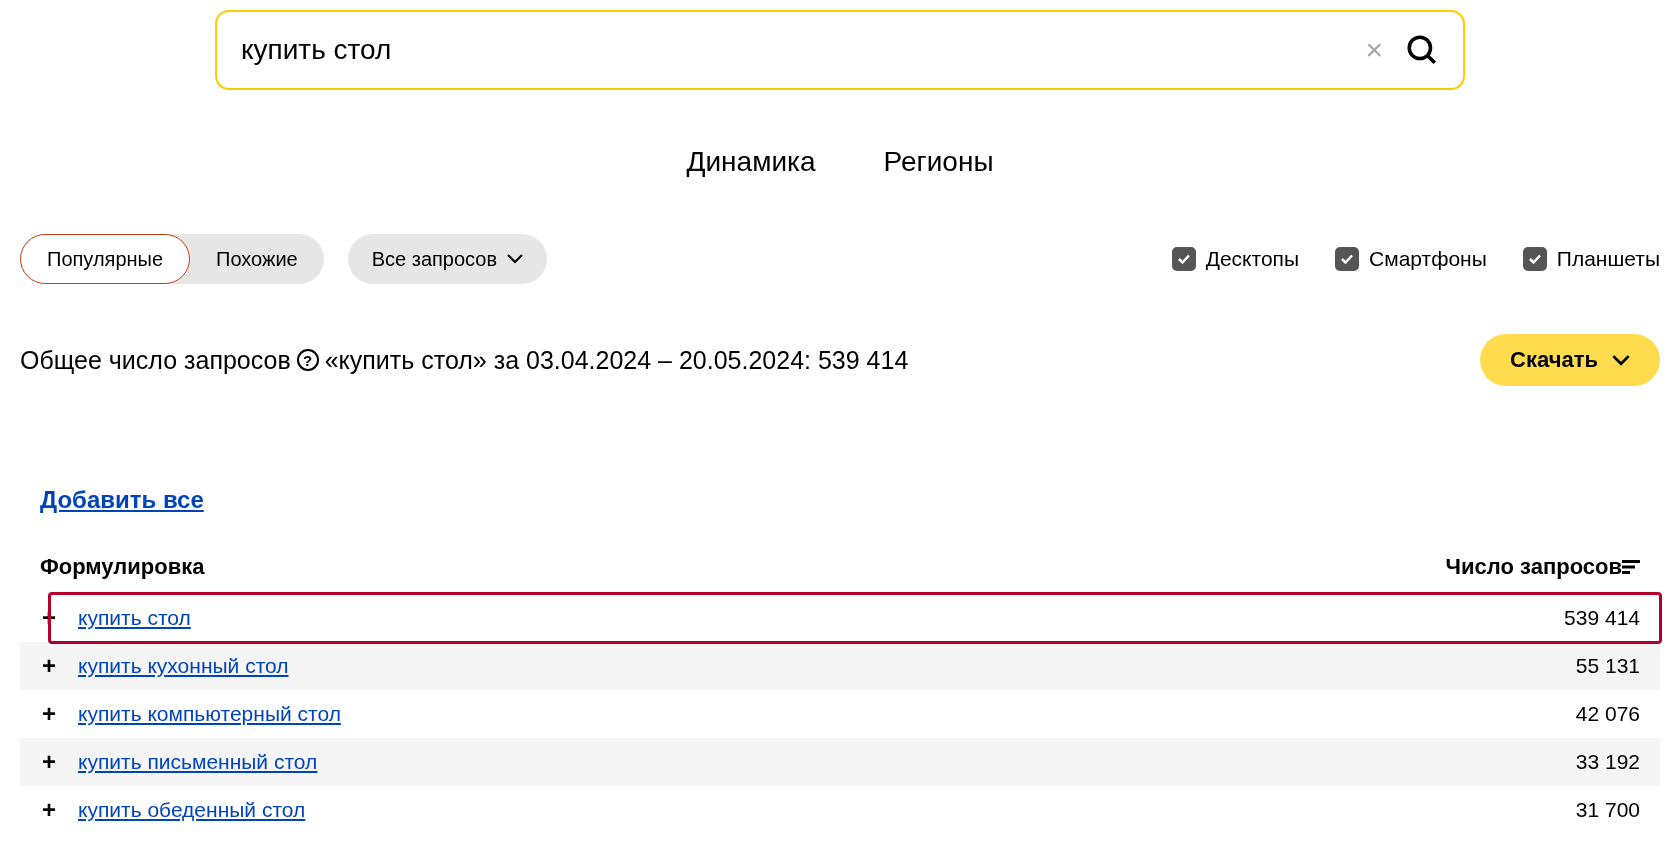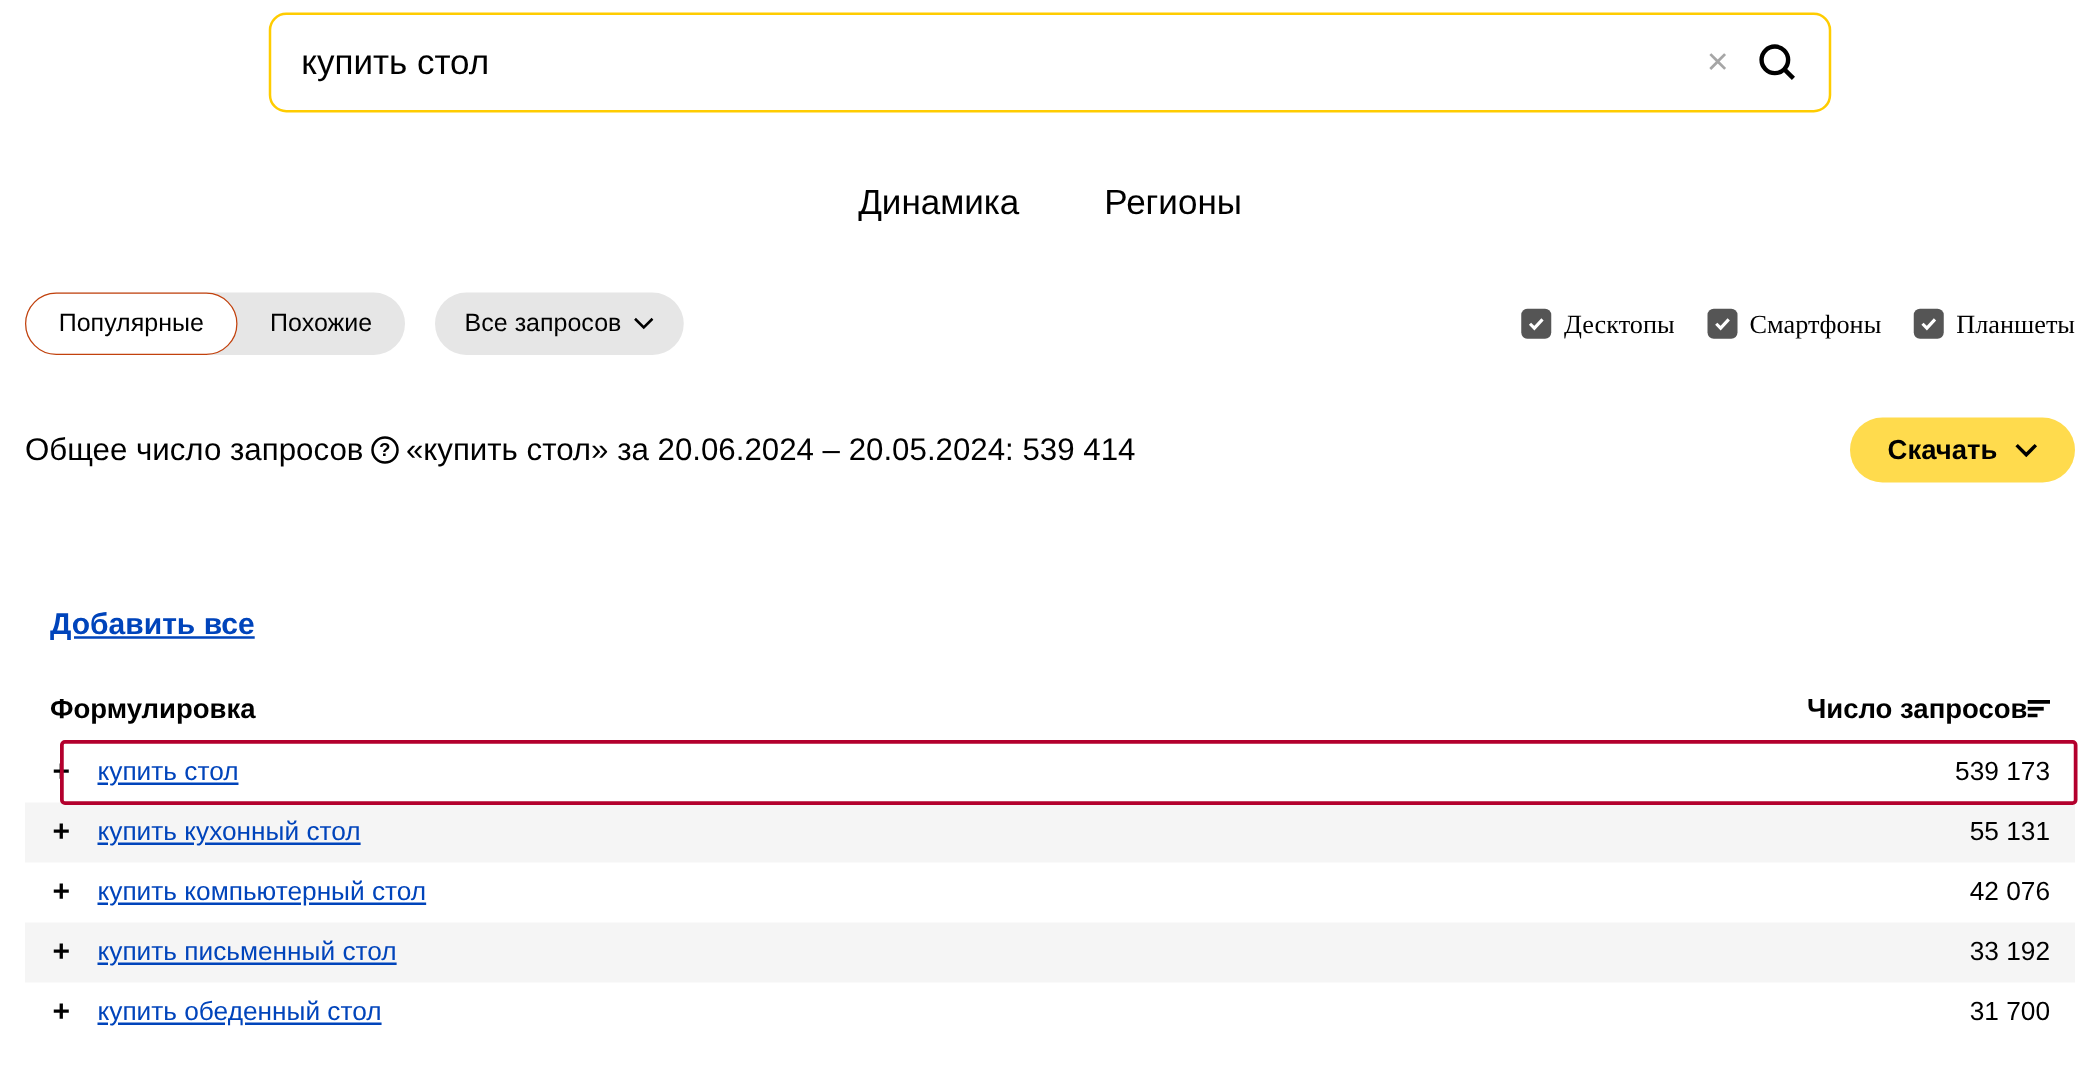--- a/index.html
+++ b/index.html
@@ -88,21 +88,21 @@
   display: inline-flex;
   align-items: center;
   background: #e6e6e6;
   border-radius: 34px;
   height: 50px;
   padding: 0 24px;
   font-size: 20px;
   cursor: pointer;
   gap: 10px;
 }
-.device-checks { display: flex; gap: 26px; align-items: flex-start; font-family: Liberation Serif, serif; }
+.device-checks { display: flex; gap: 36px; align-items: flex-start; }
 .check-item { display: flex; align-items: center; gap: 10px; font-size: 21px; cursor: pointer; }
 .checkbox {
   width: 24px; height: 24px;
   background: #555;
   border-radius: 5px;
   display: flex;
   align-items: center;
   justify-content: center;
 }
 .summary-row {
@@ -251,21 +251,21 @@
       </span>
       <span>Планшеты</span>
     </div>
   </div>
 </div>
 
 <div class="summary-row">
   <div class="summary-text">
     <span>Общее число запросов</span>
     <span class="help-icon">?</span>
-    <span>«купить стол» за 20.06.2024 – 20.05.2024: 539 414</span>
+    <span>«купить стол» за 03.04.2024 – 20.05.2024: 539 414</span>
   </div>
   <div class="download-btn">
     <span>Скачать</span>
     <span class="chev">
       <svg width="18" height="11" viewBox="0 0 16 10" fill="none" stroke="#000" stroke-width="2.5">
           <polyline points="1,1 8,8 15,1"></polyline>
         </svg>
     </span>
   </div>
 </div>
@@ -287,21 +287,21 @@
           </svg>
       </span>
     </div>
   </div>
   <div id="table-body">
       <div class="table-row highlight-row">
         <div class="row-left">
           <span class="plus-btn">+</span>
           <span class="row-link">купить стол</span>
         </div>
-        <div class="row-value">539 173</div>
+        <div class="row-value">539 414</div>
         <div class="highlight-box"></div>
       </div>
       <div class="table-row">
         <div class="row-left">
           <span class="plus-btn">+</span>
           <span class="row-link">купить кухонный стол</span>
         </div>
         <div class="row-value">55 131</div>
       </div>
       <div class="table-row">

